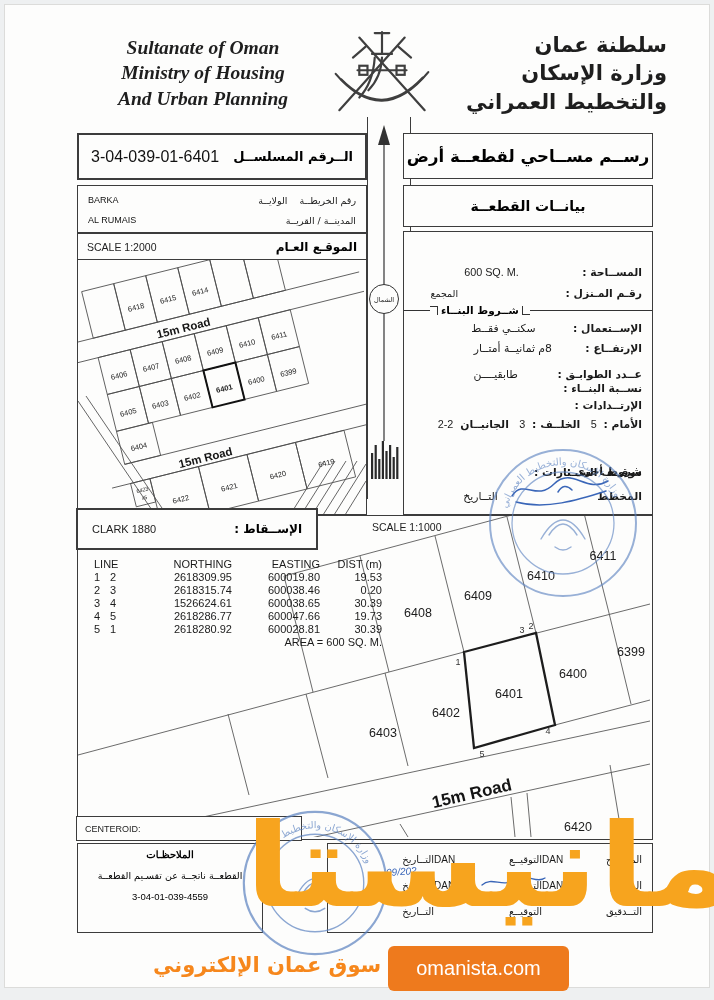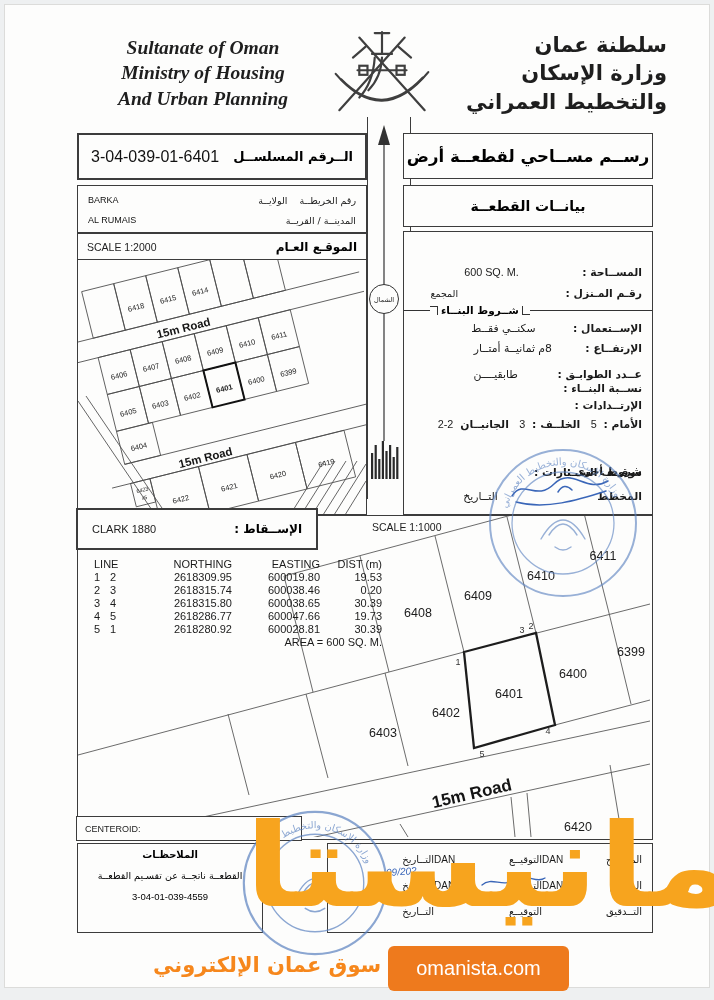--- a/index.html
+++ b/index.html
@@ -49,21 +49,21 @@
   .coords th{text-align:right;}
   .coords .c1{width:16px;text-align:left;}
   .coords .c2{width:30px;text-align:left;}
   .coords .c3{width:92px;}
   .coords .c4{width:88px;}
   .coords .c5{width:62px;}
   .area-note{padding-top:3px;}
   .cent-bar{position:absolute;left:-2px;bottom:-2px;width:226px;height:25px;border:1.6px solid #3c3c3c;background:#fdfdfc;display:flex;align-items:center;padding:0 8px;font-size:9px;color:#222;box-sizing:border-box;}
   
   .notes-box{left:72px;top:838px;width:186px;height:90px;text-align:center;padding-top:5px;}
-  .notes-box .t{font-size:10px;font-weight:bold;}
+  .notes-box .t{font-size:10px;font-weight:bold;font-family:Liberation Serif, serif;}
   .notes-box .l{font-size:9.5px;margin-top:10px;}
   .sig-box{left:322px;top:838px;width:326px;height:90px;}
   .srow{position:absolute;left:8px;right:10px;direction:rtl;font-size:10px;white-space:nowrap;display:flex;flex-direction:row;color:#1a1a1a;font-family:"DejaVu Sans",sans-serif;}
   .srow span{display:inline-block;}
   .s-role{width:52px;}
   .s-name{width:48px;font-family:"Liberation Sans",sans-serif;direction:ltr;}
   .s-sig{width:58px;}
   .s-sigv{width:50px;font-family:"Liberation Sans",sans-serif;direction:ltr;}
   .s-date{width:54px;}
   
@@ -362,21 +362,21 @@
       <tr>
             <td class="c1">2</td>
             <td class="c2">3</td>
             <td class="c3">2618315.74</td>
             <td class="c4">600038.46</td>
             <td class="c5">0.20</td>
           </tr>
       <tr>
             <td class="c1">3</td>
             <td class="c2">4</td>
-            <td class="c3">2618315.80</td>
+            <td class="c3">1526624.61</td>
             <td class="c4">600038.65</td>
             <td class="c5">30.39</td>
           </tr>
       <tr>
             <td class="c1">4</td>
             <td class="c2">5</td>
             <td class="c3">2618286.77</td>
             <td class="c4">600047.66</td>
             <td class="c5">19.73</td>
           </tr>

